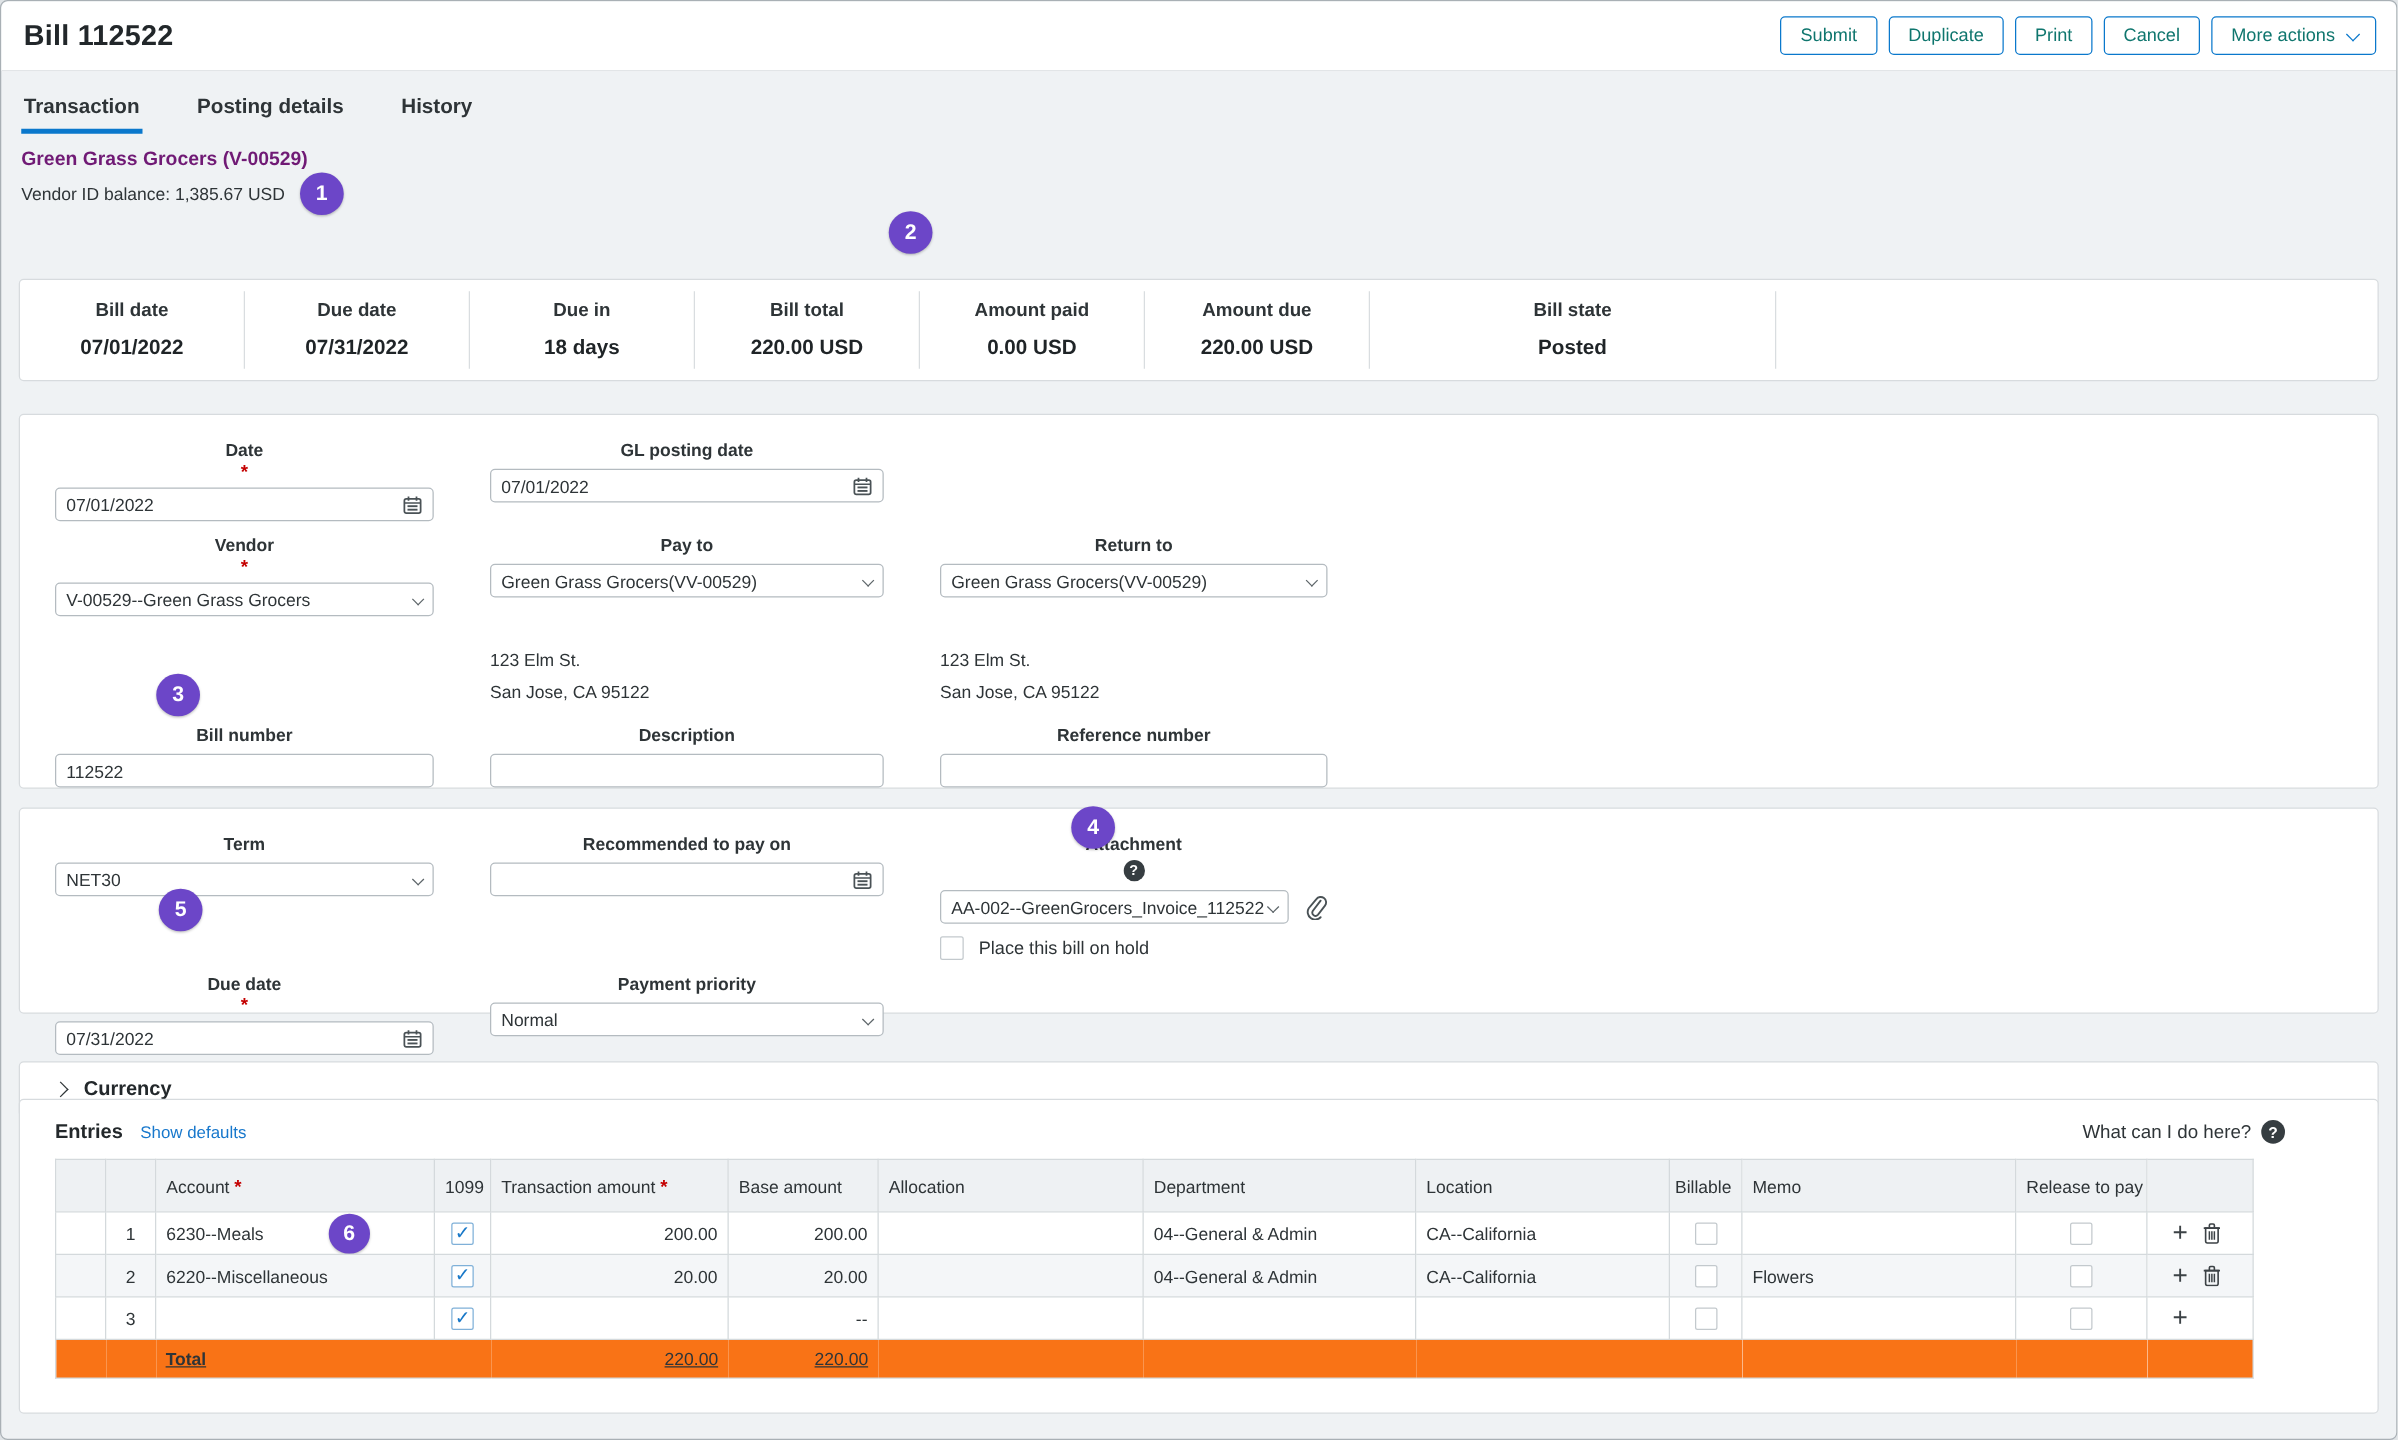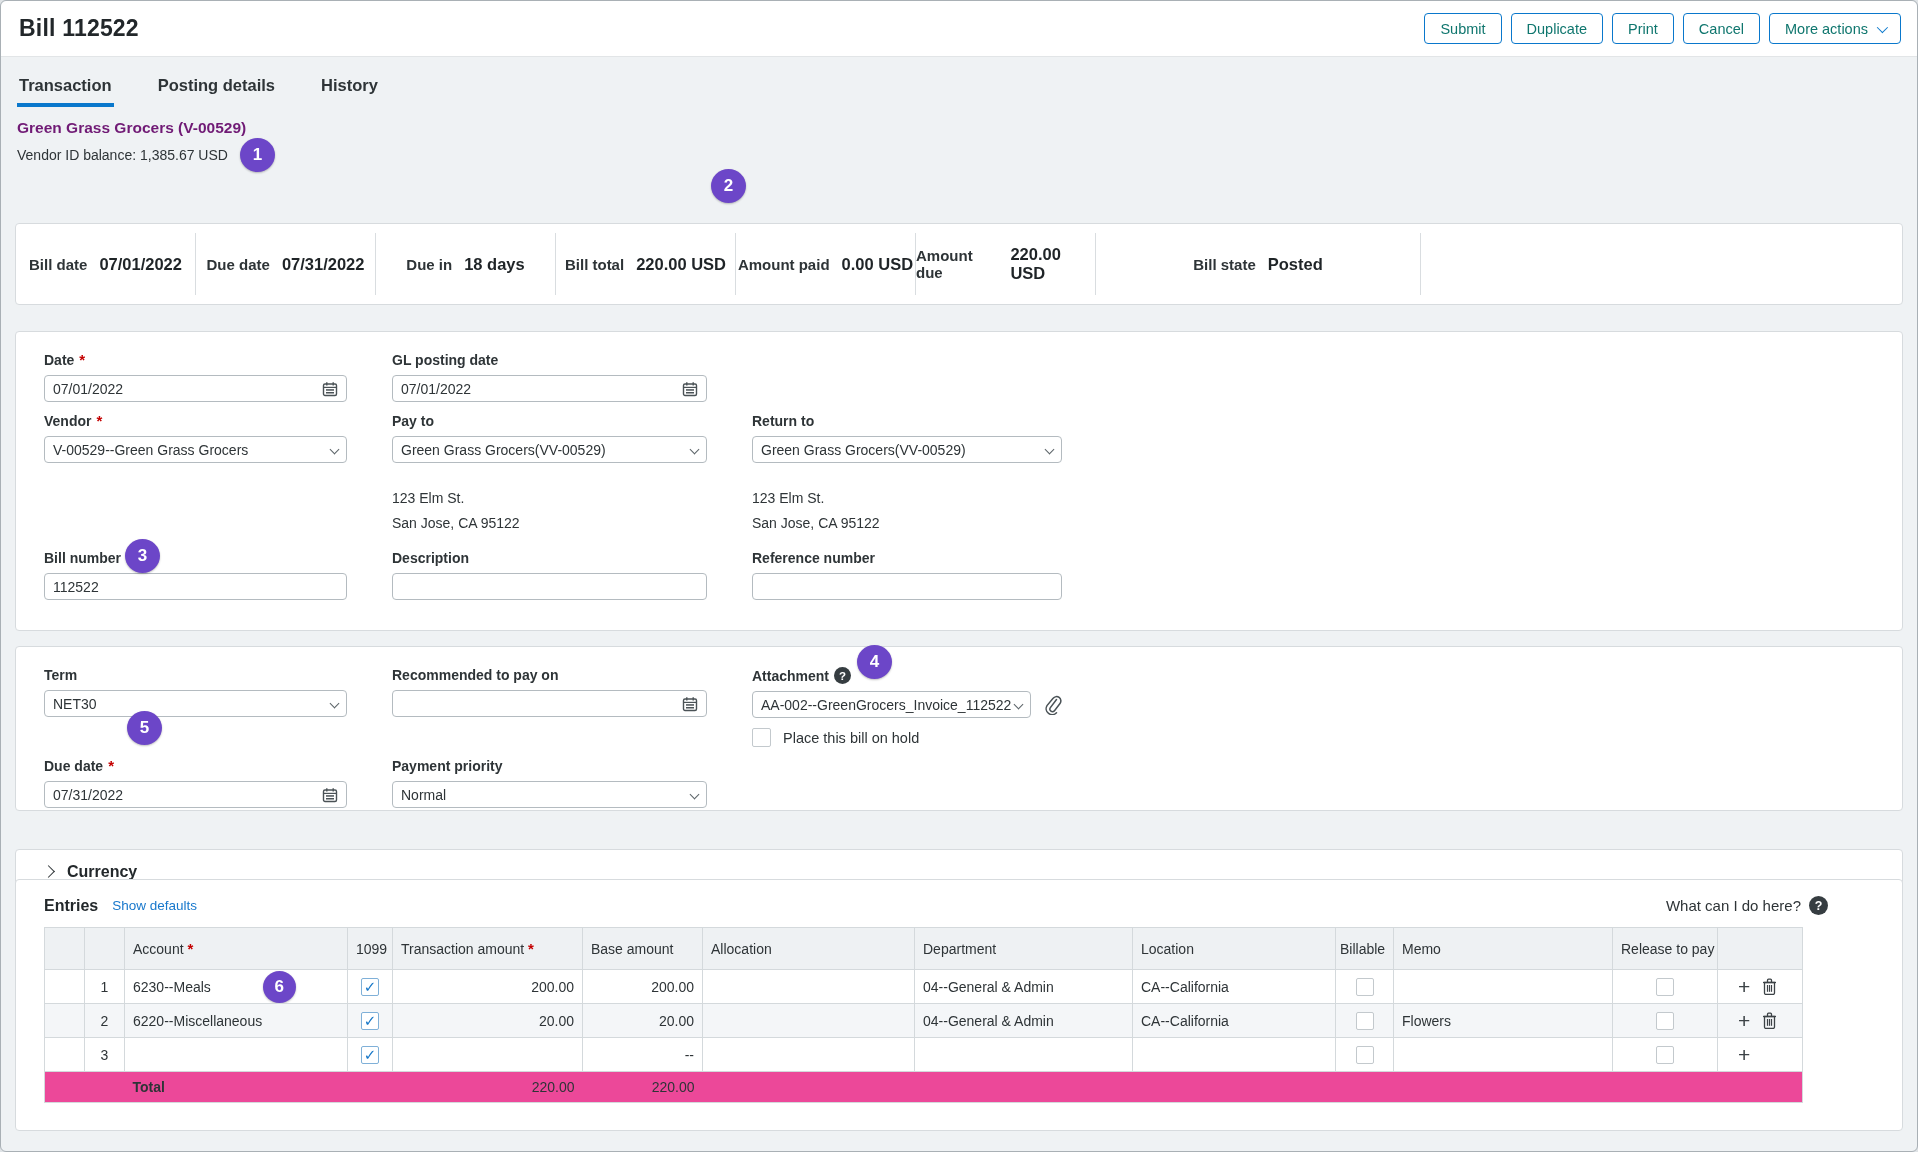--- a/index.html
+++ b/index.html
@@ -54,30 +54,30 @@
 
   
   .card { position:absolute; left:14px; right:14px; background:#fff; border:1px solid #d7dbde; border-radius:4px; }
   #summary-card { top:222px; height:82px; display:flex; align-items:stretch; padding:9px 0; }
   #form-card-1 { top:330px; height:300px; }
   #form-card-2 { top:645px; height:165px; }
   #currency-card { top:848px; height:45px; display:flex; align-items:center; padding-left:28px; }
   #entries-card { top:878px; height:252px; }
 
   
-  .sum-col { width:180px; border-right:1px solid #d9dde0; display:flex; align-items:center; justify-content:center; gap:12px; }
+  .sum-col { width:180px; border-right:1px solid #d9dde0; display:flex; flex-direction:column; align-items:center; justify-content:center; gap:12px; }
   .sum-col.state { width:325px; }
   .sum-filler { flex:1; }
   .sum-label { font-size:15px; font-weight:600; color:#2e3437; }
   .sum-value { font-size:16.5px; font-weight:700; color:#1f2427; }
 
   
   .form-grid { display:grid; grid-template-columns:303px 315px 310px; column-gap:45px; padding:20px 0 0 28px; }
   .field { margin-bottom:11px; position:relative; }
-  .field-label { font-size:14px; font-weight:700; color:#2e3437; margin-bottom:7px; display:flex; align-items:center; gap:5px; }
+  .field-label { font-size:14px; font-weight:700; color:#2e3437; margin-bottom:7px; display:flex; align-items:center; gap:5px;flex-direction:column; }
   .req { color:#c40000; font-weight:700; font-size:15px; line-height:10px; }
   .tbox {
     width:100%; height:27px; border:1px solid #b4bbc0; border-radius:4px; background:#fff;
     display:flex; align-items:center; padding:0 8px; font-size:14px; color:#2e3437; position:relative;
   }
   input.raw {
     border:none; outline:none; flex:1; font-size:14px; font-family:inherit; color:#2e3437; background:transparent; min-width:0;
   }
   .select-chev { width:7px; height:7px; border-right:1.4px solid #5c6468; border-bottom:1.4px solid #5c6468; transform:rotate(45deg); margin-left:auto; flex:0 0 auto; }
   .icon-btn { margin-left:auto; display:flex; align-items:center; cursor:pointer; flex:0 0 auto; }
@@ -110,21 +110,21 @@
   table.grid tr.stripe td { background:#f4f6f8; }
   th.r, td.r { text-align:right; }
   th.c, td.c { text-align:center; }
   .drag { width:17px; height:11px; border-top:2px solid #3c4246; border-bottom:2px solid #3c4246; position:relative; margin:0 auto; cursor:grab; }
   .drag::after { content:""; position:absolute; left:0; right:0; top:3px; height:2px; background:#3c4246; }
   td .cbox { width:18px; height:18px; margin:0 auto; display:flex; }
   .acct-cell { display:flex; align-items:center; }
   .row-actions { display:flex; align-items:center; gap:12px; padding-left:12px; }
   .plus { font-size:21px; font-weight:400; color:#3c4246; line-height:1; cursor:pointer; }
   .trash { cursor:pointer; display:flex; }
-  tr.total-row td { background:#ec4899; border-left:none; border-right:none; height:31px; }
+  tr.total-row td { background:#f97316; border-left:none; border-right:none; height:31px;text-decoration:underline; }
   tr.total-row td:first-child { border-left:1px solid #d4d9dc; }
   tr.total-row td:last-child { border-right:1px solid #d4d9dc; }
   .total-label { font-weight:700; }
 
   svg { display:block; }
 </style>
 </head>
 <body>
 
 <div id="page">

